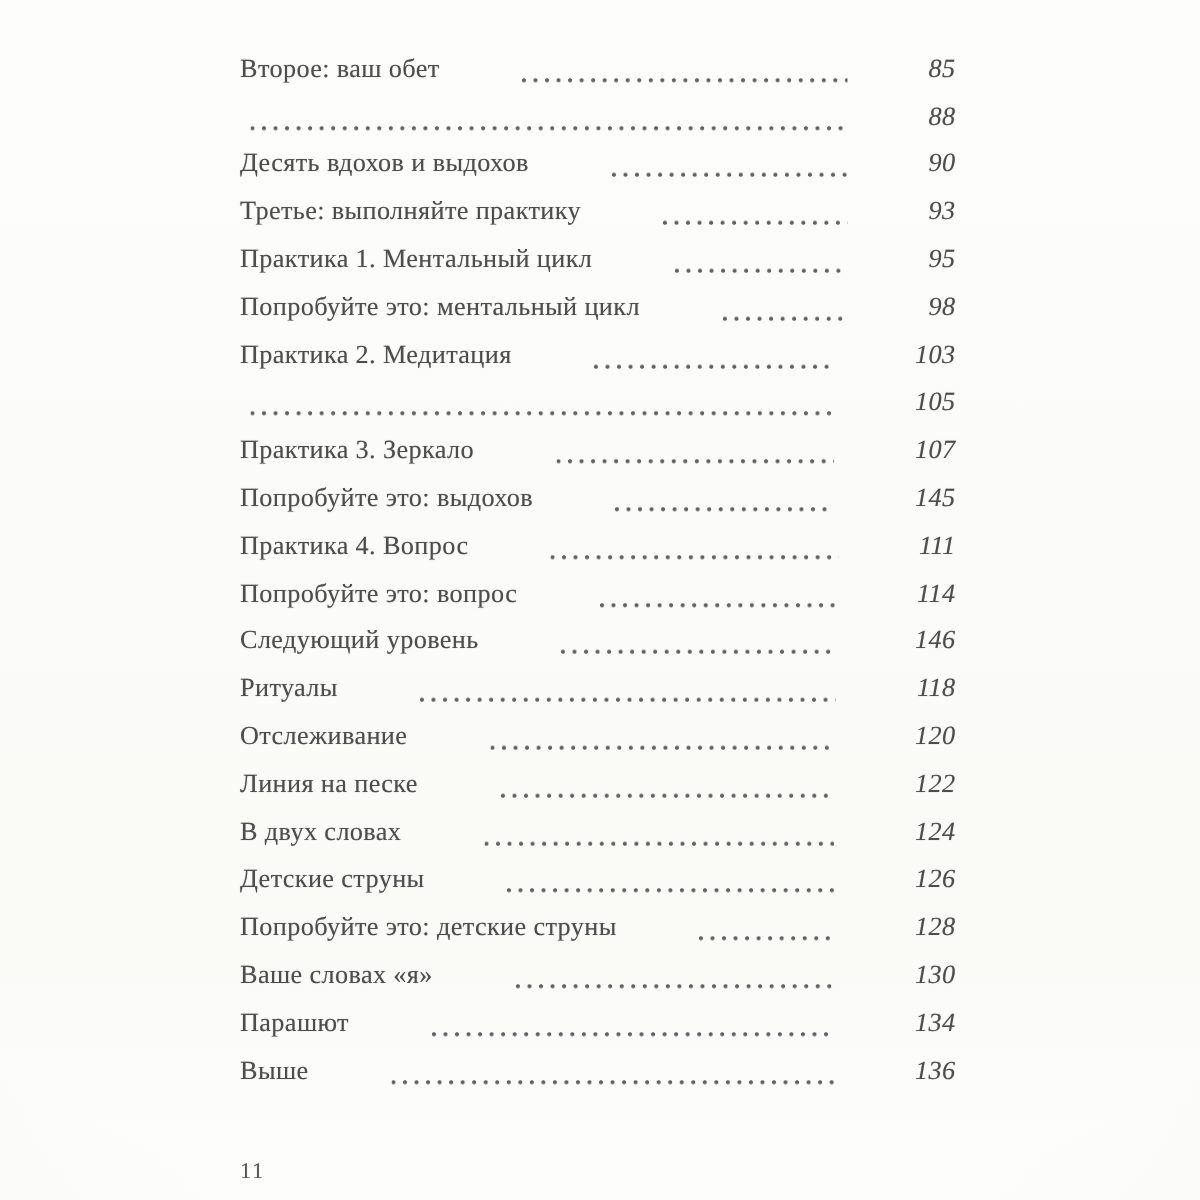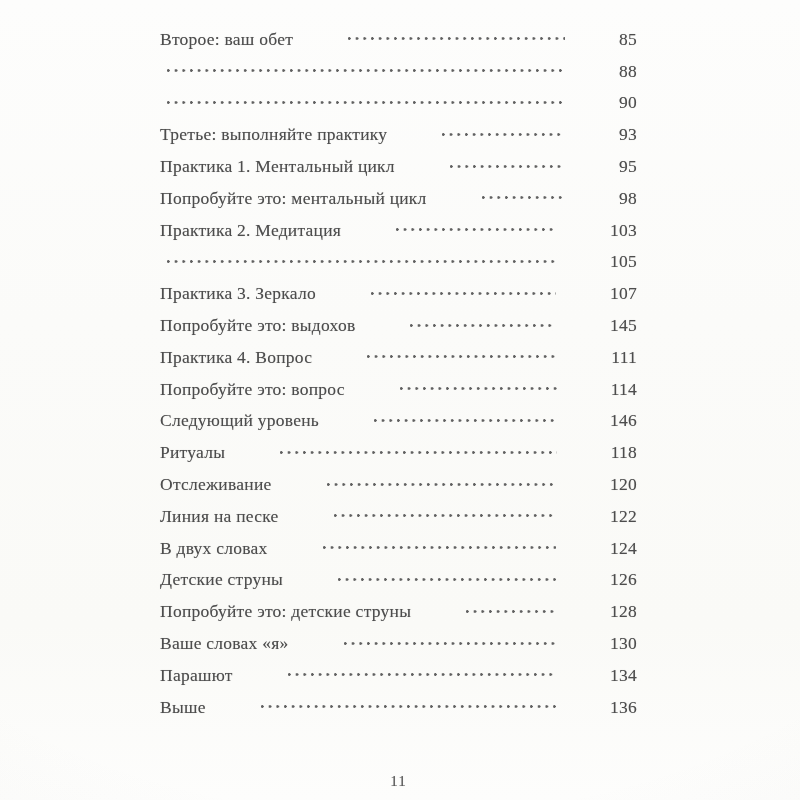--- a/index.html
+++ b/index.html
@@ -20,21 +20,21 @@
       linear-gradient(180deg, #fdfdfc 0%, #fbfbf9 40%, #fafaf7 78%, #fdfdfc 100%);
   }
   .toc {
     position: absolute;
     left: 160px;
     top: 23px;
     width: 477px;
   }
   .toc-row {
     display: flex;
-    align-items: center;
+    align-items: flex-end;
     height: 31.8px;
     font-size: 17.5px;
     line-height: 20px;
     letter-spacing: 0.25px;
     color: #4d4d4d;
     text-shadow: 0 0 0.7px rgba(120,120,120,0.55);
     white-space: nowrap;
     gap: 48px;
   }
   .toc-title {
@@ -45,27 +45,28 @@
     height: 3px;
     margin: 0 6px 0 7px;
     background-image: radial-gradient(circle at 1.3px 1.5px, #616161 1.1px, rgba(0,0,0,0) 1.6px);
     background-size: 7.7px 3px;
     background-repeat: repeat-x;
     background-position: left bottom;
   }
   .toc-pagenum {
     flex: 0 0 auto;
     text-align: right;
+    font-style: italic;
   }
   .page-footer {
     position: absolute;
     left: 160px;
     width: 477px;
     top: 773px;
-    text-align: center;
+    text-align: left;
     font-size: 15px;
     letter-spacing: 1px;
     color: #565656;
     text-shadow: 0 0 0.7px rgba(120,120,120,0.5);
   }
 </style>
 </head>
 <body>
 
 <div class="book-page">
@@ -77,20 +78,21 @@
         <span class="toc-leader"></span>
         <span class="toc-pagenum">85</span>
       </div>
 
       <div class="toc-row">
         <span class="toc-leader"></span>
         <span class="toc-pagenum">88</span>
       </div>
 
       <div class="toc-row">
+        <span class="toc-title">Десять вдохов и выдохов</span>
         <span class="toc-leader"></span>
         <span class="toc-pagenum">90</span>
       </div>
 
       <div class="toc-row">
         <span class="toc-title">Третье: выполняйте практику</span>
         <span class="toc-leader"></span>
         <span class="toc-pagenum">93</span>
       </div>
 

